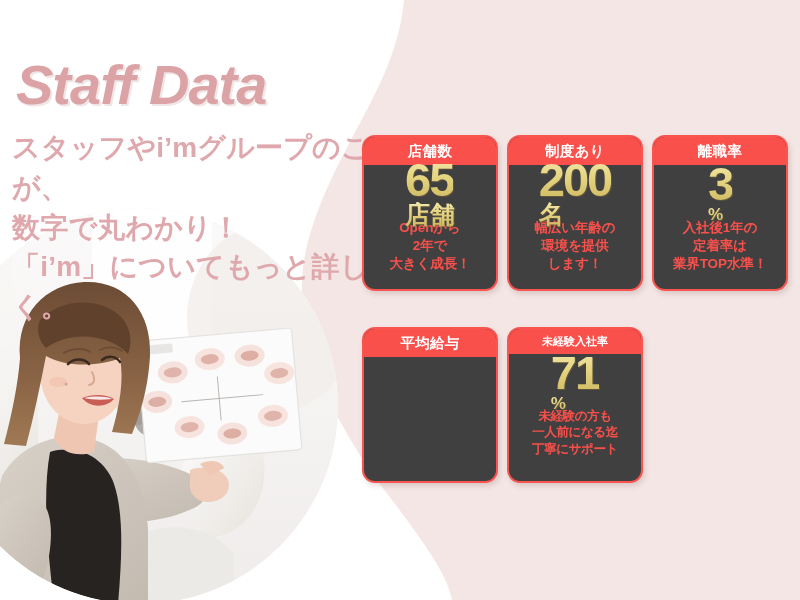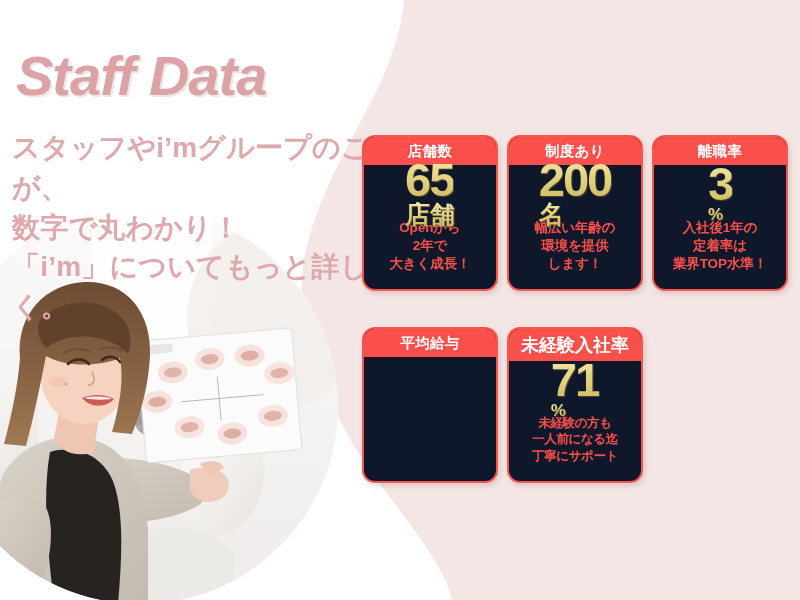--- a/index.html
+++ b/index.html
@@ -35,21 +35,21 @@
     position: absolute;
     left: 0; top: 0;
     width: 400px;
     height: 600px;
     z-index: 3;
   }
 
   .page-title {
     position: absolute;
     left: 16px;
-    top: 48px;
+    top: 57px;
     font-size: 56px;
     line-height: 1;
     font-weight: 700;
     font-style: italic;
     letter-spacing: -1px;
     color: #dca3a7;
     text-shadow: 2px 2px 0 rgba(180,140,143,0.22);
     white-space: nowrap;
   }
 
@@ -90,40 +90,40 @@
     grid-template-columns: repeat(3, 136px);
     grid-template-rows: repeat(2, 156px);
     column-gap: 9px;
     row-gap: 36px;
   }
 
   .stat-card {
     position: relative;
     border: 2.5px solid #f9544f;
     border-radius: 13px;
-    background: #0f172a;
+    background: #404040;
     box-shadow: 2px 3px 5px rgba(150,110,110,0.25);
     overflow: hidden;
     display: flex;
     flex-direction: column;
   }
 
   .card-header {
     width: 100%;
     background: #f9504b;
     color: #ffffff;
     font-size: 14.5px;
     font-weight: 700;
     line-height: 1;
     padding: 6.5px 0 7px;
     text-align: center;
     letter-spacing: 0.3px;
     box-sizing: border-box;
   }
-  .card-header.small { font-size: 18px; letter-spacing: 0; }
+  .card-header.small { font-size: 11px; letter-spacing: 0; }
 
   .card-body {
     flex: 1;
     width: 100%;
     display: flex;
     flex-direction: column;
     align-items: center;
     padding-top: 3px;
     box-sizing: border-box;
   }

